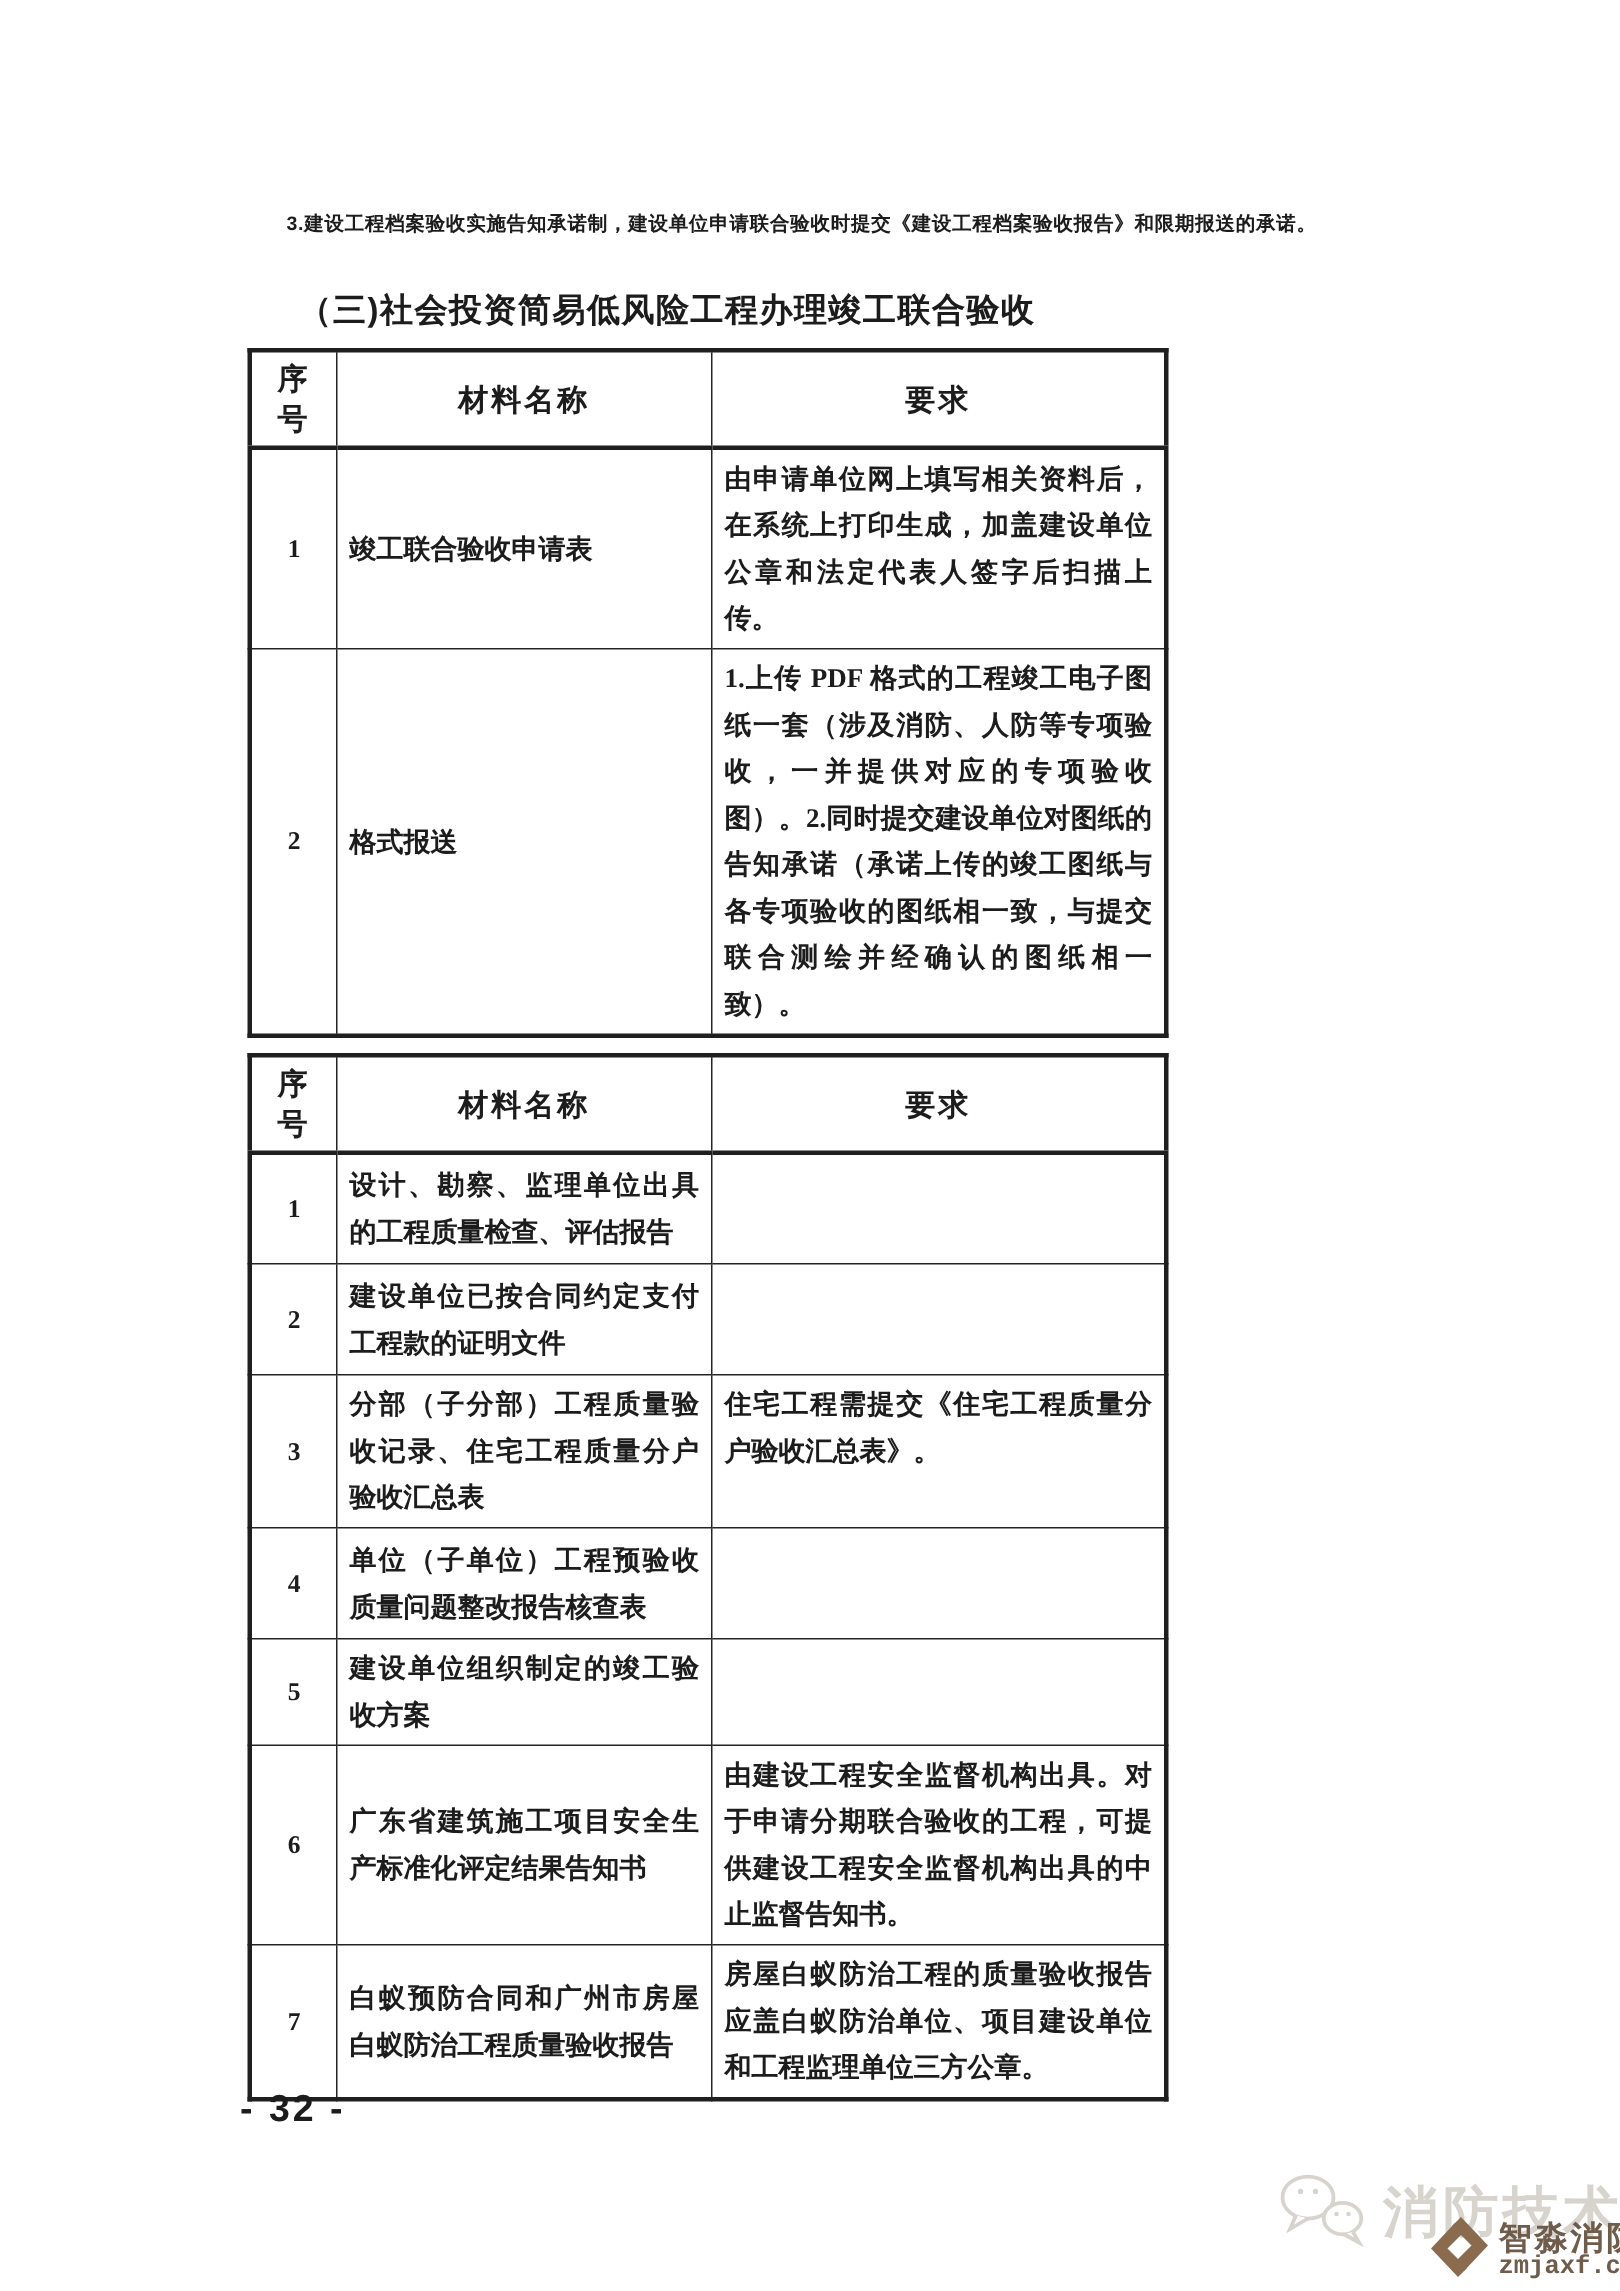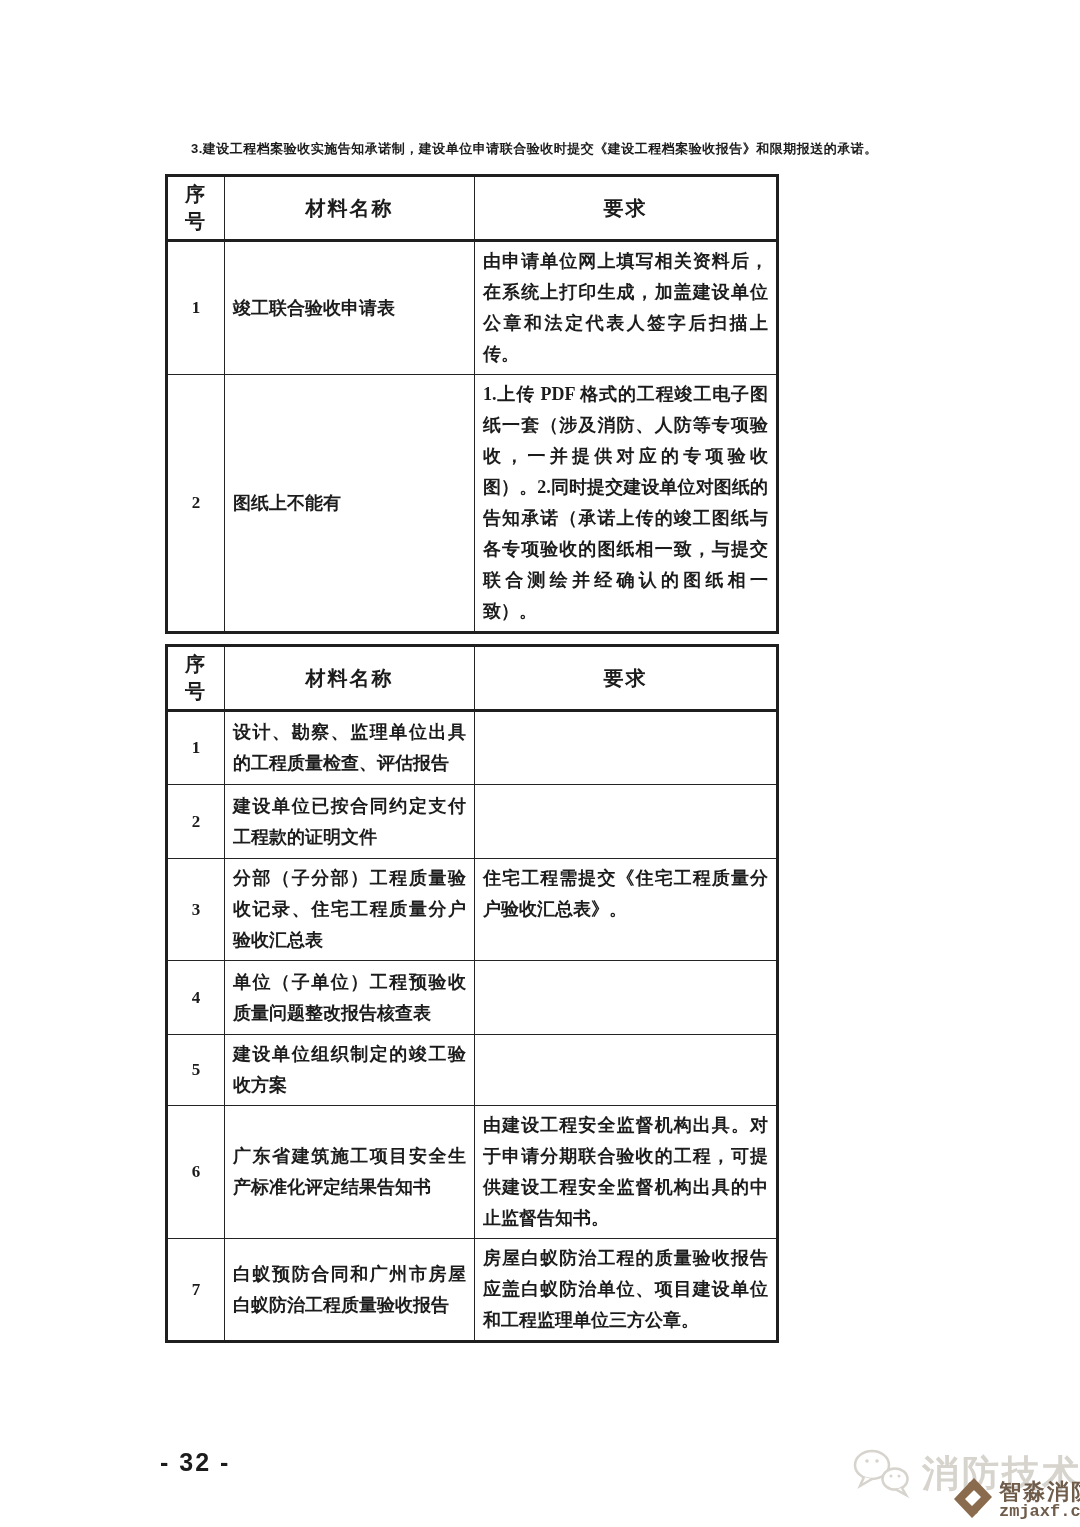--- a/index.html
+++ b/index.html
@@ -92,21 +92,21 @@
     margin:12px 0 0 -25px;
     width:782px;
     font-size:19px;
     line-height:29px;
     font-weight:600;
     text-align:justify;
     letter-spacing:0.3px;
   }
   .page-number{
     position:absolute;
-    left:160px;top:1448px;
+    left:160px;top:1392px;
     font-size:25px;
     font-weight:700;
     letter-spacing:2px;
   }
   
   .wm-gray{
     position:absolute;
     left:850px;top:1446px;
     display:flex;align-items:center;gap:6px;
     color:#d7d3cd;
@@ -132,20 +132,21 @@
   }
 </style>
 </head>
 <body>
 
 <div class="page">
   <div class="content">
 
     <p class="para">3.建设工程档案验收实施告知承诺制，建设单位申请联合验收时提交《建设工程档案验收报告》和限期报送的承诺。</p>
 
+    <h2 class="section-h">（三)社会投资简易低风险工程办理竣工联合验收</h2>
 
 
     <table class="doc-table">
       <colgroup>
           <col style="width:58px">
           <col style="width:250px">
           <col>
         </colgroup>
       <thead>
         <tr>
@@ -155,21 +156,21 @@
         </tr>
       </thead>
       <tbody>
         <tr class="rh-80">
           <td class="no">1</td>
           <td class="name">竣工联合验收申请表</td>
           <td class="req">由申请单位网上填写相关资料后，在系统上打印生成，加盖建设单位公章和法定代表人签字后扫描上传。</td>
         </tr>
         <tr class="rh-130">
           <td class="no">2</td>
-          <td class="name">图纸上不能有</td>
+          <td class="name">格式报送</td>
           <td class="req">1.上传 PDF 格式的工程竣工电子图纸一套（涉及消防、人防等专项验收，一并提供对应的专项验收图）。2.同时提交建设单位对图纸的告知承诺（承诺上传的竣工图纸与各专项验收的图纸相一致，与提交联合测绘并经确认的图纸相一致）。</td>
         </tr>
       </tbody>
     </table>
 
 
 
     <table class="doc-table">
       <colgroup>
           <col style="width:58px">

